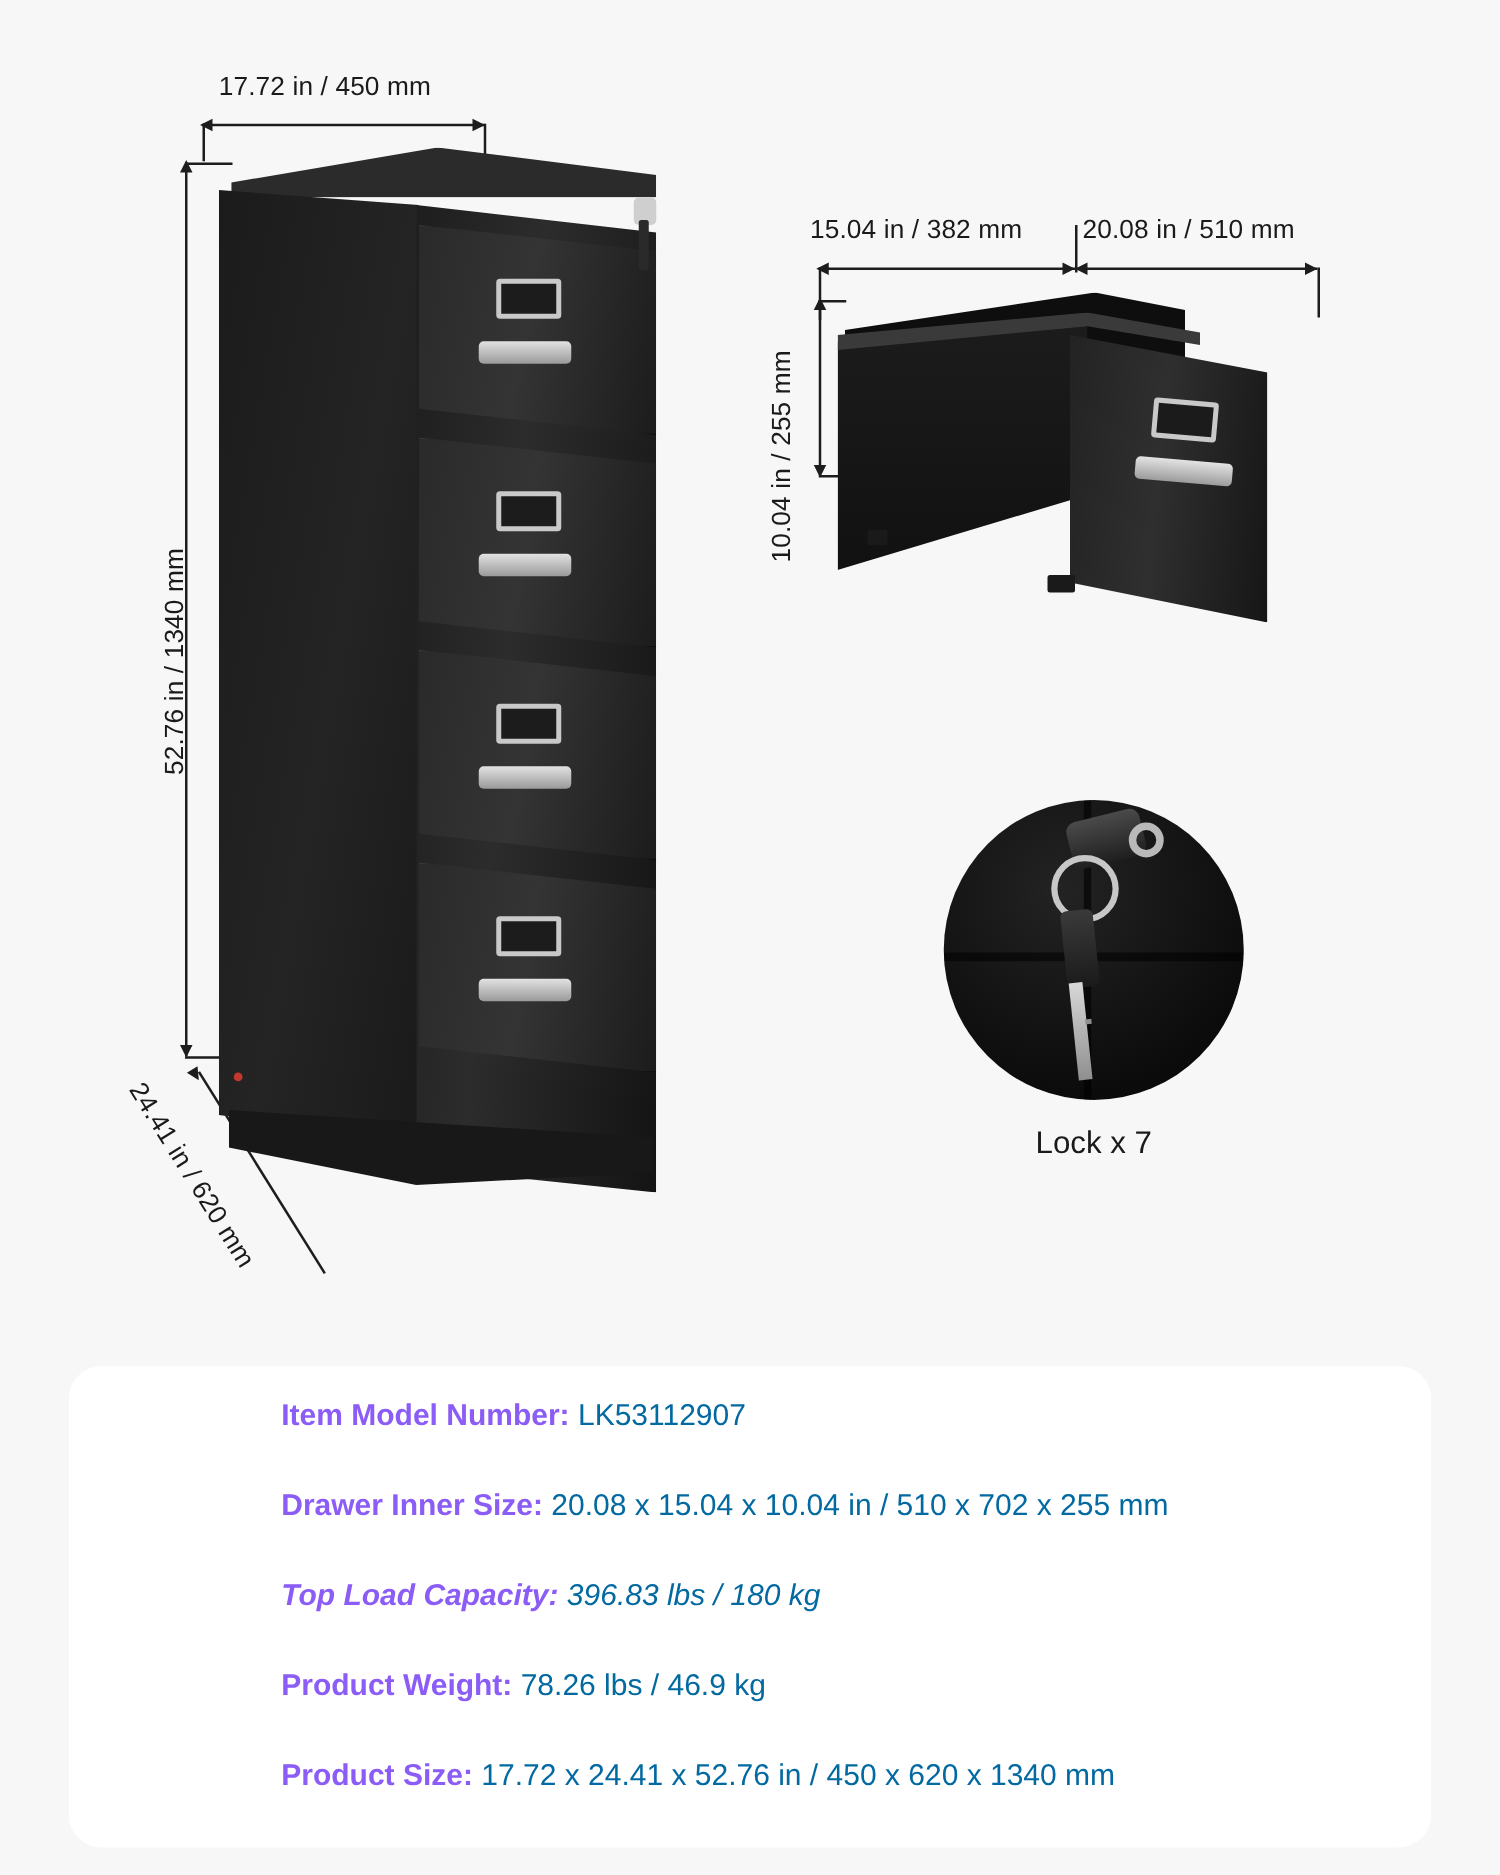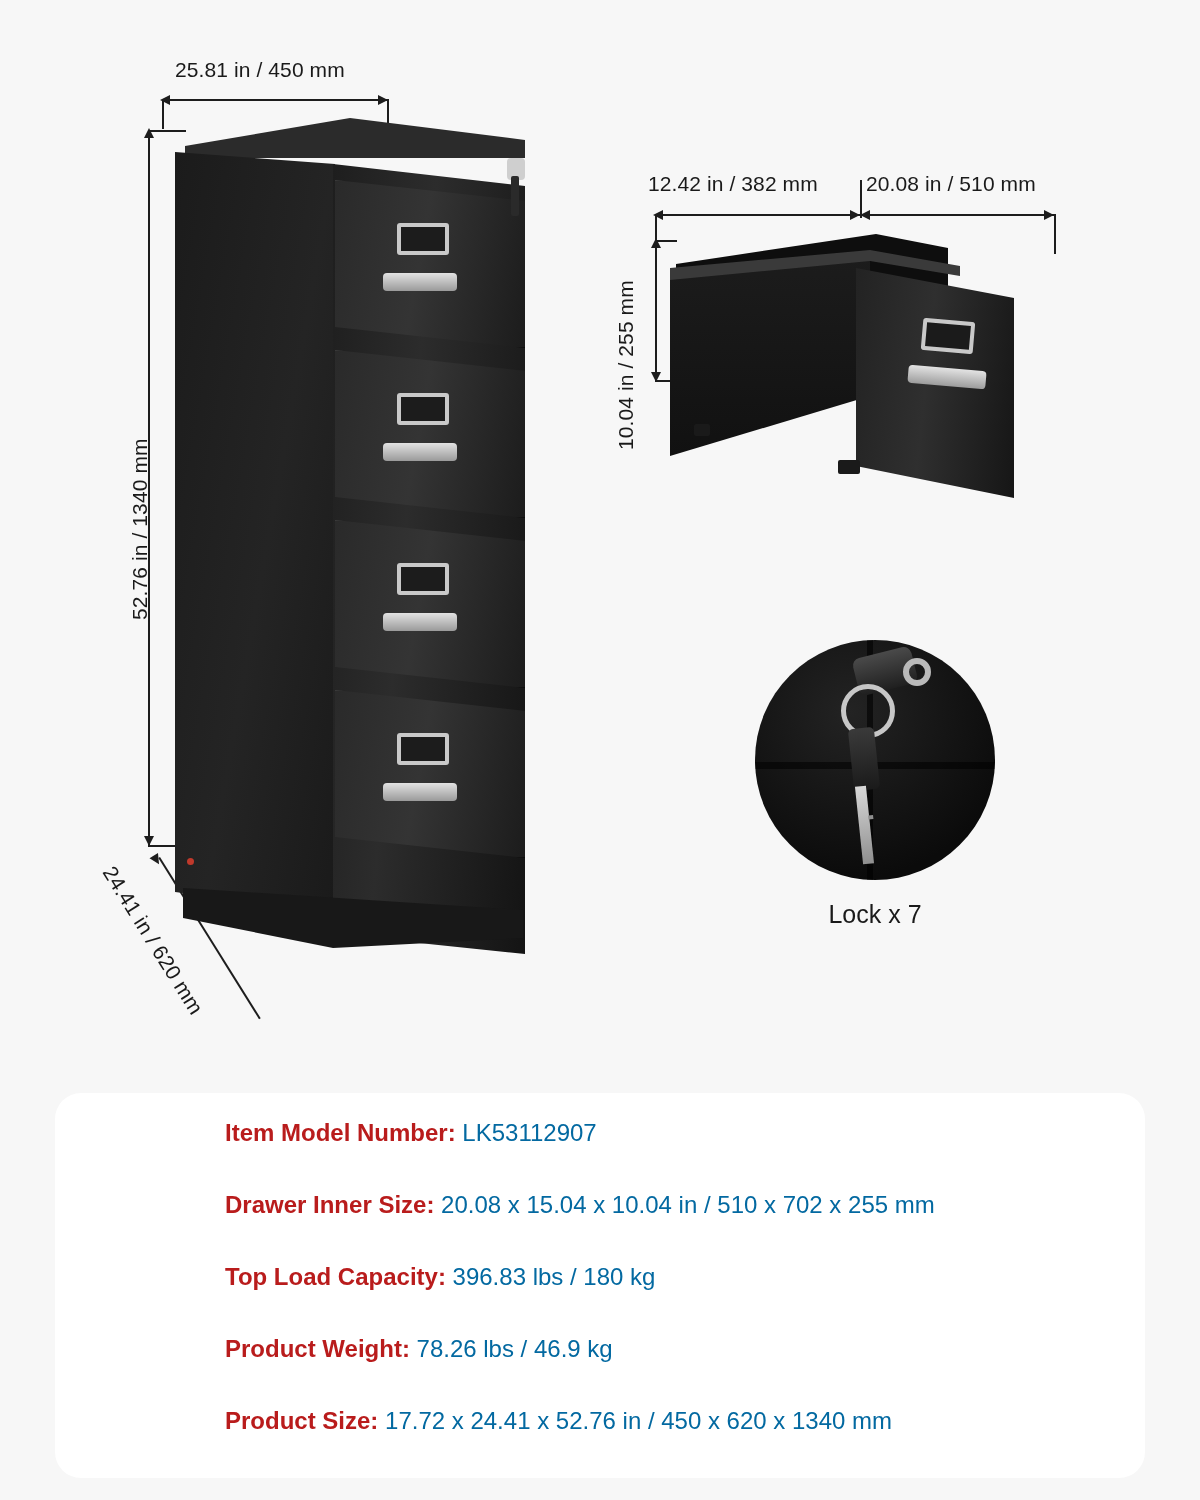--- a/index.html
+++ b/index.html
@@ -179,29 +179,29 @@
 
   
   .spec-card {
     position: absolute; left: 55px; top: 1093px; width: 1090px; height: 385px;
     background: #fff; border-radius: 26px;
   }
   .spec-row {
     position: absolute; left: 170px;
     font-size: 24px; white-space: nowrap;
   }
-  .spec-label { font-weight: bold; color:#b91c1c; }
+  .spec-label { font-weight: bold; color:#8b5cf6; }
   .spec-value { color:#0369a1; }
 </style>
 </head>
 <body>
 
 <div class="stage">
 
-  <div class="dim" style="left:175px; top:58px;">25.81 in / 450 mm</div>
+  <div class="dim" style="left:175px; top:58px;">17.72 in / 450 mm</div>
   <div class="line-h" style="left:162px; top:99px; width:226px;"></div>
   <div class="arrow left" style="left:160px; top:95px;"></div>
   <div class="arrow right" style="left:378px; top:95px;"></div>
   <div class="tick-v" style="left:162px; top:99px; height:30px;"></div>
   <div class="tick-v" style="left:387px; top:99px; height:45px;"></div>
 
   <div class="dim vert" style="left:128px; top:620px;">52.76 in / 1340 mm</div>
   <div class="line-v" style="left:148px; top:130px; height:715px;"></div>
   <div class="arrow up" style="left:144px; top:128px;"></div>
   <div class="arrow down" style="left:144px; top:836px;"></div>
@@ -237,21 +237,21 @@
       <div class="label-plate" style="left:62px; top:42px;"></div>
       <div class="pull" style="left:48px; top:92px;"></div>
     </div>
 
     <div class="cab-base"></div>
     <div class="lock-top"></div>
     <div class="key-top"></div>
     <div class="red-dot"></div>
   </div>
 
-  <div class="dim" style="left:648px; top:172px;">12.42 in / 382 mm</div>
+  <div class="dim" style="left:648px; top:172px;">15.04 in / 382 mm</div>
   <div class="line-h" style="left:655px; top:214px; width:205px;"></div>
   <div class="arrow left" style="left:653px; top:210px;"></div>
   <div class="arrow right" style="left:850px; top:210px;"></div>
   <div class="tick-v" style="left:655px; top:214px; height:42px;"></div>
   <div class="tick-v" style="left:860px; top:180px; height:38px;"></div>
 
   <div class="dim" style="left:866px; top:172px;">20.08 in / 510 mm</div>
   <div class="line-h" style="left:862px; top:214px; width:192px;"></div>
   <div class="arrow left" style="left:860px; top:210px;"></div>
   <div class="arrow right" style="left:1044px; top:210px;"></div>
@@ -293,21 +293,21 @@
   <div class="spec-row" style="top:26px;">
     <span class="spec-label">Item Model Number:</span>
     <span class="spec-value">LK53112907</span>
   </div>
 
   <div class="spec-row" style="top:98px;">
     <span class="spec-label">Drawer Inner Size:</span>
     <span class="spec-value">20.08 x 15.04 x 10.04 in / 510 x 702 x 255 mm</span>
   </div>
 
-  <div class="spec-row" style="top:170px;">
+  <div class="spec-row" style="top:170px;font-style:italic;">
     <span class="spec-label">Top Load Capacity:</span>
     <span class="spec-value">396.83 lbs / 180 kg</span>
   </div>
 
   <div class="spec-row" style="top:242px;">
     <span class="spec-label">Product Weight:</span>
     <span class="spec-value">78.26 lbs / 46.9 kg</span>
   </div>
 
   <div class="spec-row" style="top:314px;">

